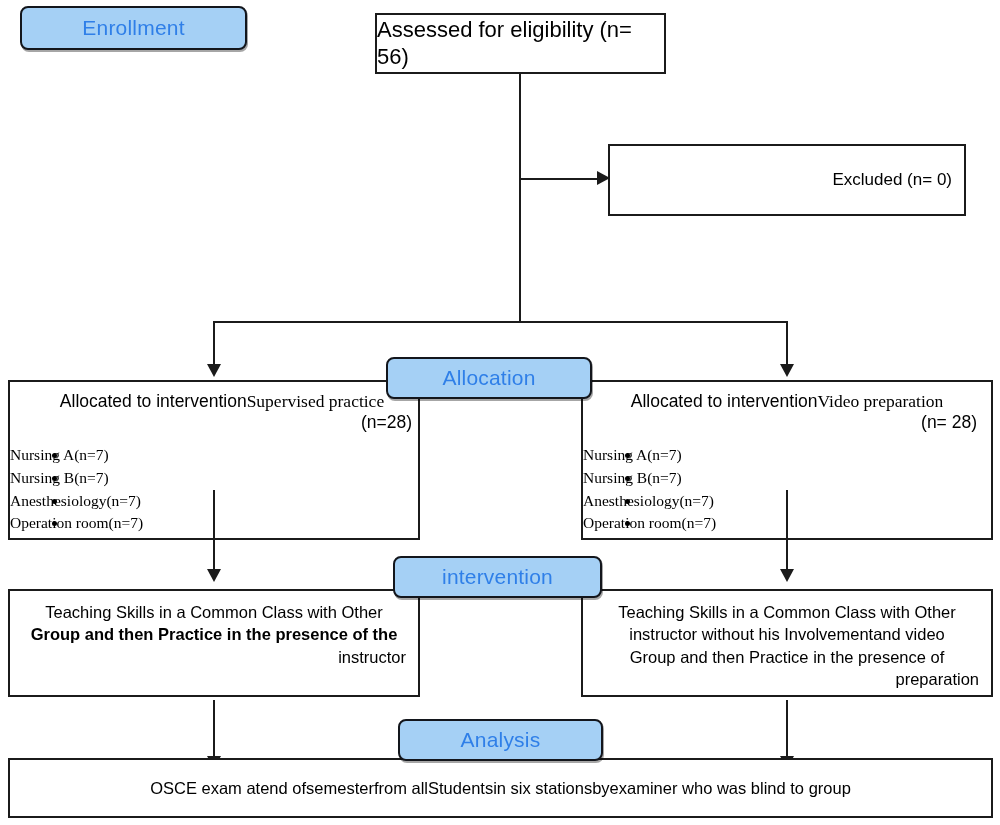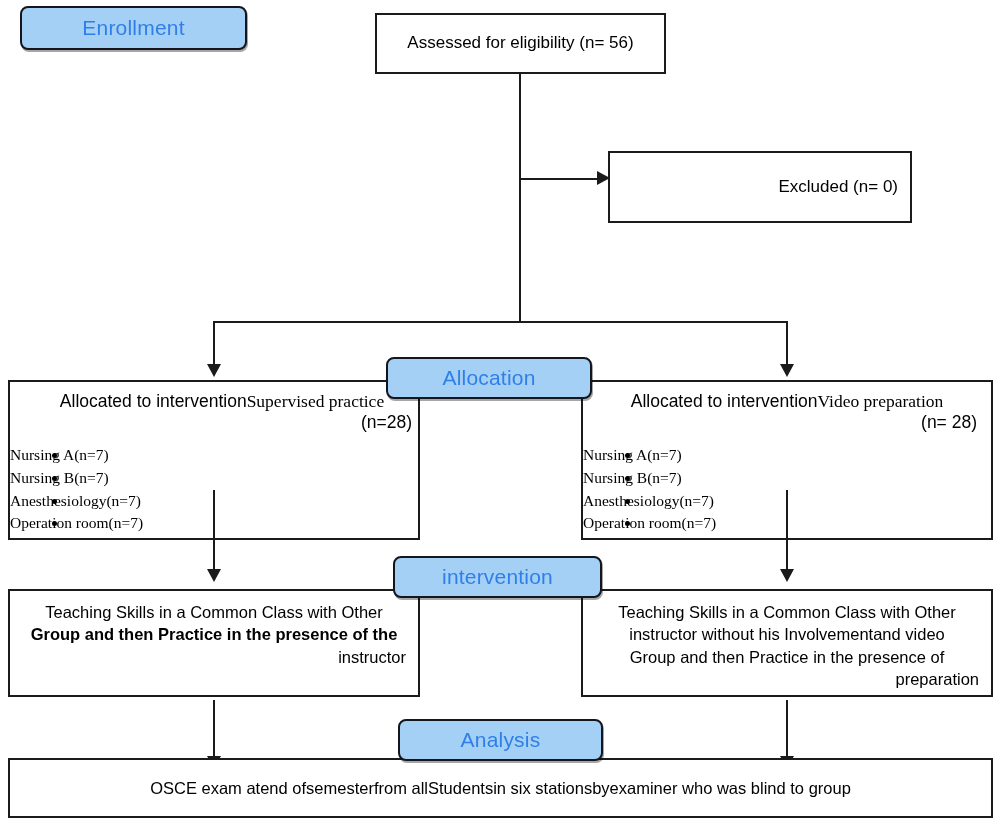--- a/index.html
+++ b/index.html
@@ -109,29 +109,29 @@
 </head>
 <body>
 
 <div id="canvas">
 
   <div class="stage" style="left:20px; top:6px; width:227px; height:44px;">
     <span>Enrollment</span>
   </div>
 
   <div class="box" style="left:375px; top:13px; width:291px; height:61px;">
-    <div class="txt sans" style="left:0; top:0; width:100%; height:100%; display:flex; align-items:center; justify-content:center; font-size:17px;">Assessed for eligibility (n= 56)</div>
+    <div class="txt sans" style="left:0; top:0; width:100%; height:100%; display:flex; align-items:center; justify-content:center; font-size:22px;">Assessed for eligibility (n= 56)</div>
   </div>
 
   <div class="vline" style="left:519px; top:74px; height:248px;"></div>
 
   <div class="hline" style="left:519px; top:178px; width:79px;"></div>
   <div class="arrow-right" style="left:597px; top:171px;"></div>
 
-  <div class="box" style="left:608px; top:151px; width:304px; height:72px;">
+  <div class="box" style="left:608px; top:144px; width:358px; height:72px;">
     <div class="txt sans" style="left:0; top:0; width:100%; height:100%; display:flex; align-items:center; justify-content:flex-end; padding-right:12px; font-size:17px;">Excluded (n= 0)</div>
   </div>
 
   <div class="hline" style="left:213px; top:321px; width:574px;"></div>
   <div class="vline" style="left:213px; top:321px; height:44px;"></div>
   <div class="arrow-down" style="left:207px; top:364px;"></div>
   <div class="vline" style="left:786px; top:321px; height:44px;"></div>
   <div class="arrow-down" style="left:780px; top:364px;"></div>
 
   <div class="stage" style="left:386px; top:357px; width:206px; height:42px;">

